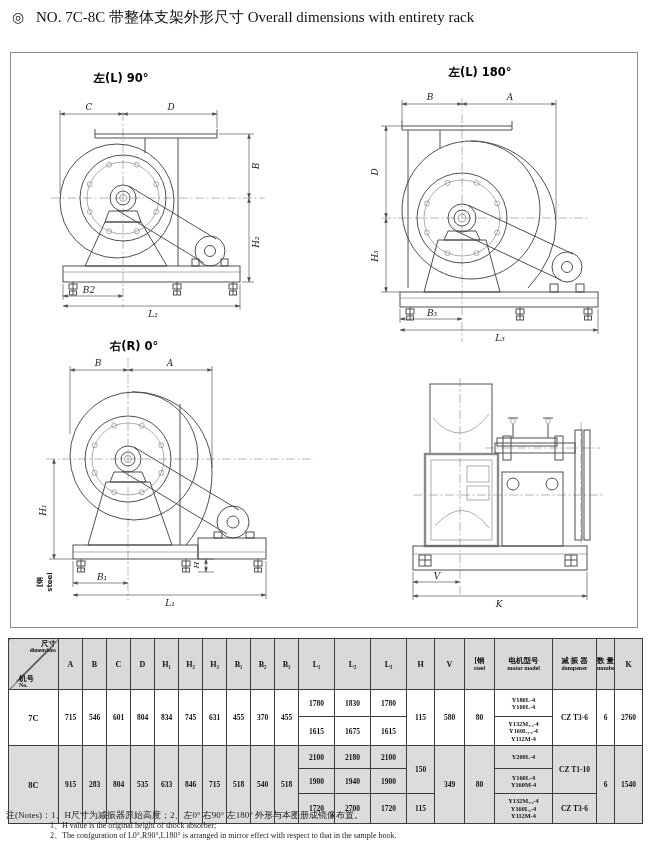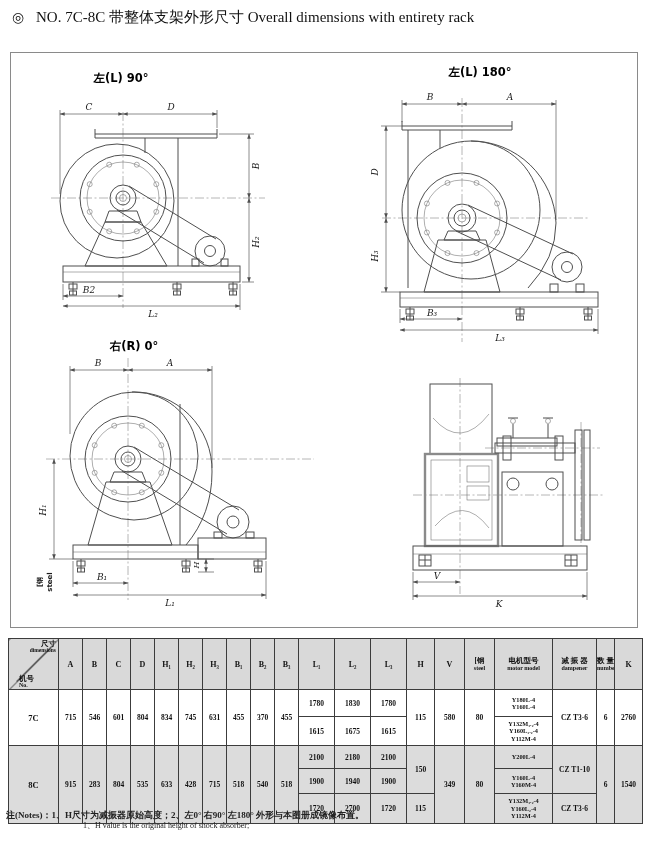--- a/index.html
+++ b/index.html
@@ -34,22 +34,22 @@
   td.rowno{font:bold 8.5px "Liberation Serif",serif}
   tr.g td{background:#dcdcdc}
   .corner{position:relative;background:#d9d9d9;background-image:linear-gradient(to bottom right,rgba(0,0,0,0) calc(50% - .6px),#3c3c3c calc(50% - .6px),#3c3c3c calc(50% + .6px),rgba(0,0,0,0) calc(50% + .6px))}
   .corner .tr{position:absolute;top:1px;right:2px;text-align:right;font:bold 7.5px "Liberation Serif",serif;line-height:7px}
   .corner .tr .en{font-size:5.5px;display:block}
   .corner .bl{position:absolute;bottom:1px;left:10px;text-align:left;font:bold 7.5px "Liberation Serif",serif;line-height:7px}
   .corner .bl .en{font-size:6px;display:block}
 
   
   .notes{position:absolute;left:6px;top:810px;font-size:9px;line-height:11px;color:#222;white-space:nowrap}
-  .notes .zh{font-weight:bold;font-size:9px}
-  .notes .en{font-size:8px;margin-left:77px;line-height:10px}
+  .notes .zh{font-weight:normal;font-size:9px}
+  .notes .en{font-size:8px;margin-left:44px;line-height:10px}
 </style>
 </head>
 <body>
 
 <div class="title">
   <span class="bullet">◎</span>
   <span>NO. 7C-8C 带整体支架外形尺寸</span>
   <span>Overall dimensions with entirety rack</span>
 </div>
 
@@ -425,21 +425,21 @@
     </td>
   </tr>
 
   <tr class="g" style="height:23px">
     <td class="rowno" rowspan="3">8C</td>
     <td class="num" rowspan="3">915</td>
     <td class="num" rowspan="3">283</td>
     <td class="num" rowspan="3">804</td>
     <td class="num" rowspan="3">535</td>
     <td class="num" rowspan="3">633</td>
-    <td class="num" rowspan="3">428</td>
+    <td class="num" rowspan="3">846</td>
     <td class="num" rowspan="3">715</td>
     <td class="num" rowspan="3">518</td>
     <td class="num" rowspan="3">540</td>
     <td class="num" rowspan="3">518</td>
     <td class="num">2100</td>
     <td class="num">2180</td>
     <td class="num">2100</td>
     <td class="num" rowspan="2">150</td>
     <td class="num" rowspan="3">349</td>
     <td class="num" rowspan="3">80</td>
@@ -470,13 +470,14 @@
           <div>Y112M-4</div>
     </td>
     <td class="num">CZ T3-6</td>
   </tr>
 </tbody>
   </table>
 
 <div class="notes">
   <div><span class="zh">注(Notes)：</span><span class="zh">1、H尺寸为减振器原始高度；2、左0°  右90°  左180°  外形与本图册成镜像布置。</span></div>
   <div class="en">1、H value is the original height of shock absorber;</div>
+  <div class="en">2、The confguration of L0°,R90°,L180° is arranged in mirror effect with respect to that in the sample book.</div>
 </div>
 
 </body></html>

